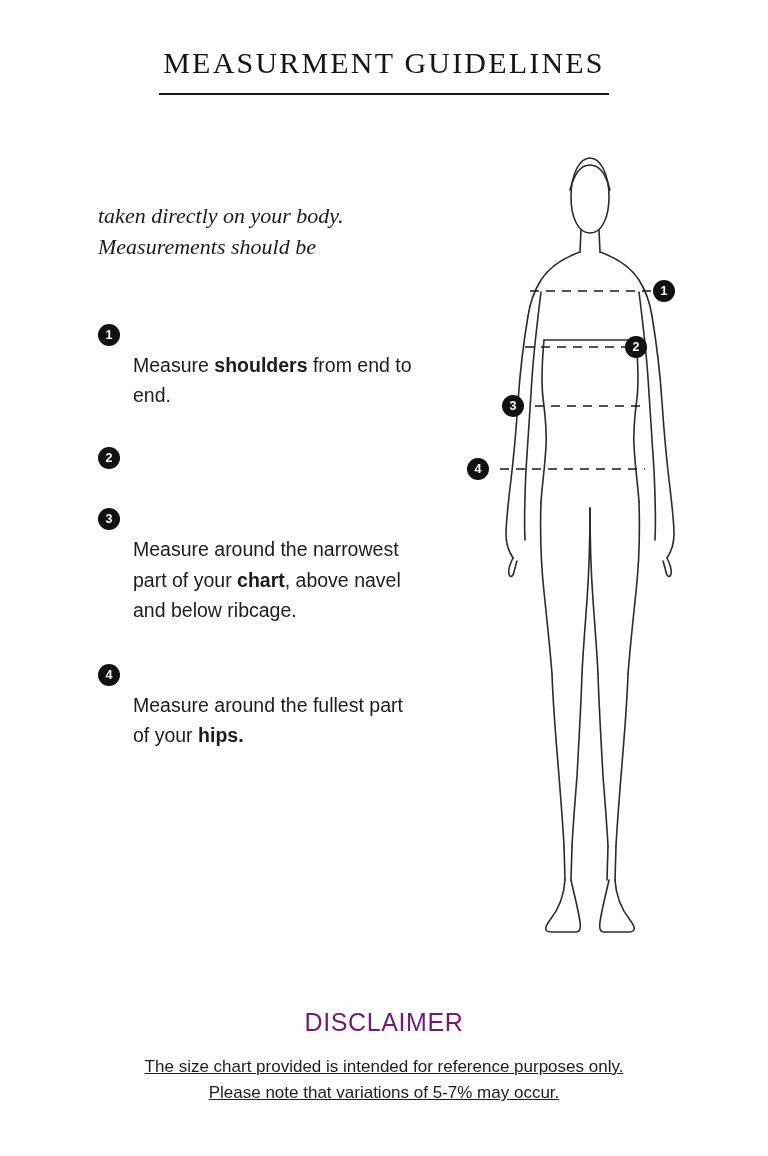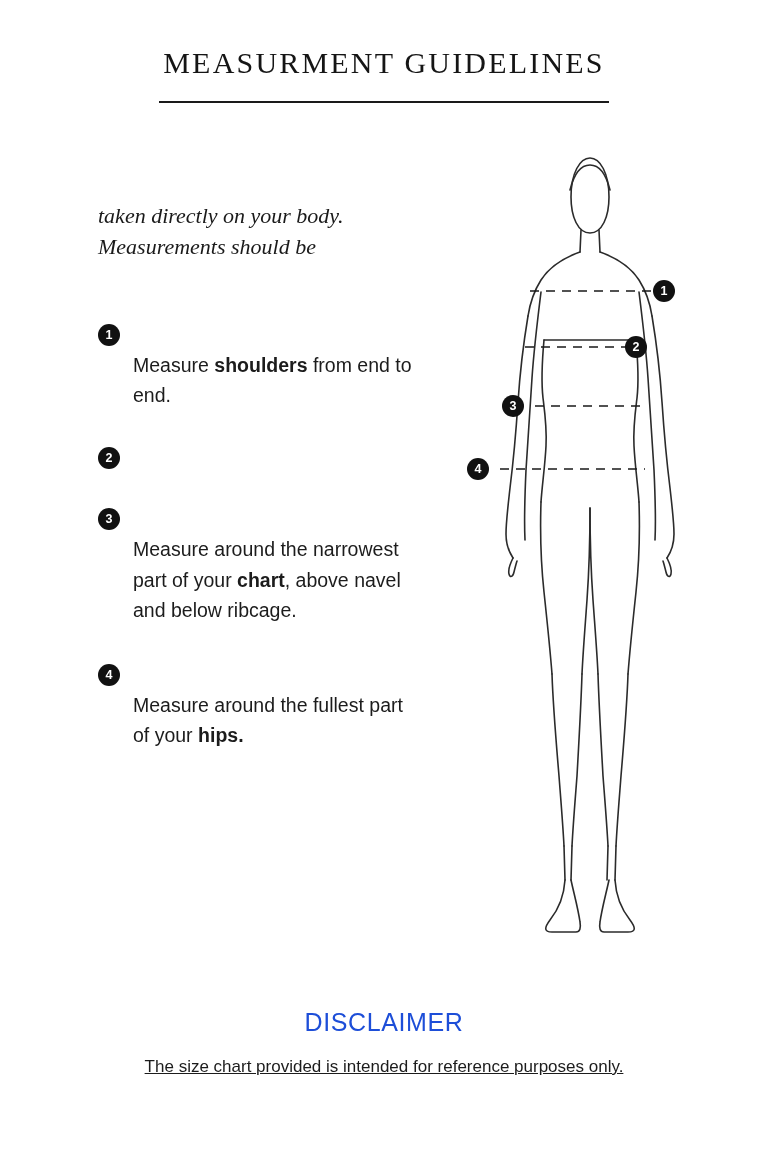--- a/index.html
+++ b/index.html
@@ -24,21 +24,21 @@
     width: 768px;
     text-align: center;
   }
   .title {
     font-family: "Liberation Serif", serif;
     font-size: 30px;
     letter-spacing: 2.2px;
     font-weight: 400;
     color: #151515;
     display: inline-block;
-    padding: 0 6px 21px 6px;
+    padding: 0 6px 13px 6px;
   }
   .title-rule {
     width: 450px;
     height: 1.5px;
     background: #1a1a1a;
     margin: 0 auto;
   }
 
   
   .intro {
@@ -122,21 +122,21 @@
     position: absolute;
     left: 0;
     top: 1008px;
     width: 768px;
     text-align: center;
   }
   .disclaimer-title {
     font-size: 25px;
     letter-spacing: 0.6px;
     font-weight: 400;
-    color: #1d4ed8;
+    color: #701a75;
     margin-bottom: 17px;
   }
   .disclaimer-line {
     font-size: 17px;
     line-height: 1.55;
     color: #1c1c1c;
     text-decoration: underline;
   }
 </style>
 </head>
@@ -228,13 +228,14 @@
 
   <div class="marker m1">1</div>
   <div class="marker m2">2</div>
   <div class="marker m3">3</div>
   <div class="marker m4">4</div>
 </div>
 
 <div class="disclaimer">
   <div class="disclaimer-title">DISCLAIMER</div>
   <div class="disclaimer-line">The size chart provided is intended for reference purposes only.</div>
+  <div class="disclaimer-line">Please note that variations of 5-7% may occur.</div>
 </div>
 
 </body></html>

